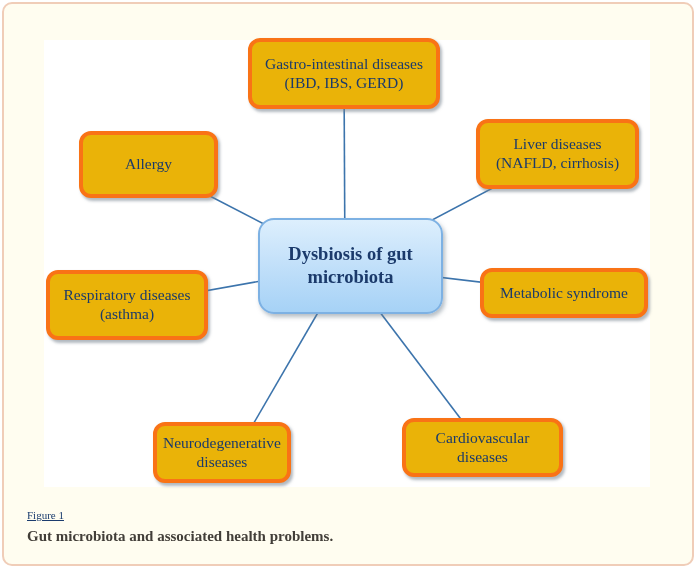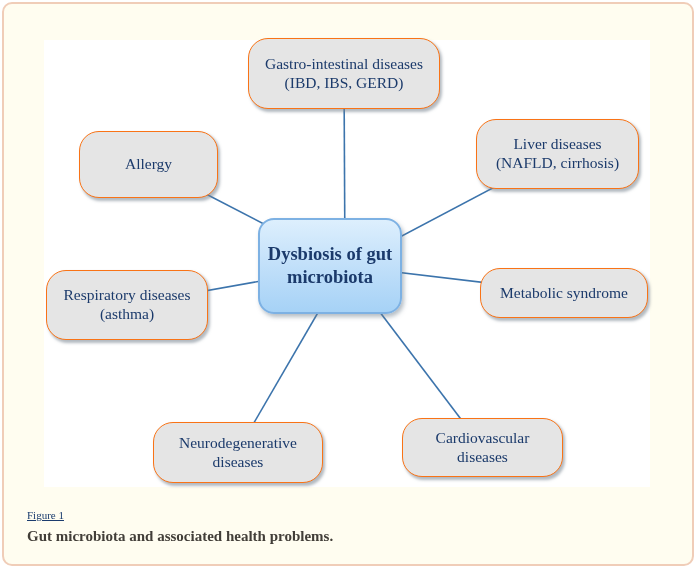--- a/index.html
+++ b/index.html
@@ -32,37 +32,37 @@
     pointer-events: none;
   }
   .node {
     position: absolute;
     display: flex;
     align-items: center;
     justify-content: center;
     text-align: center;
     box-sizing: border-box;
     padding: 3px 7px;
-    background: #e5e5e5;
-    border: 1px solid #f97316;
-    border-radius: 20px;
+    background: #eab308;
+    border: 4px solid #f97316;
+    border-radius: 12px;
     box-shadow: 2px 2.5px 3px rgba(115, 128, 140, 0.55);
     color: #1b3a6b;
     font-size: 15.5px;
     line-height: 1.22;
   }
   .node-gastro      { left: 248px; top: 38px;  width: 192px; height: 71px; }
   .node-allergy     { left: 79px;  top: 131px; width: 139px; height: 67px; }
   .node-liver       { left: 476px; top: 119px; width: 163px; height: 70px; }
   .node-metabolic   { left: 480px; top: 268px; width: 168px; height: 50px; padding: 2px 16px; }
   .node-respiratory { left: 46px;  top: 270px; width: 162px; height: 70px; padding: 3px 12px; }
-  .node-neuro       { left: 153px; top: 422px; width: 170px; height: 61px; }
+  .node-neuro       { left: 153px; top: 422px; width: 138px; height: 61px; }
   .node-cardio      { left: 402px; top: 418px; width: 161px; height: 59px; }
   .node-center {
-    left: 258px; top: 218px; width: 144px; height: 96px;
+    left: 258px; top: 218px; width: 185px; height: 96px;
     background: linear-gradient(180deg, #ddeffd 0%, #c4e1fa 45%, #a6d2f6 100%);
     border: 2px solid #7db1e3;
     border-radius: 16px;
     font-weight: bold;
     font-size: 18.5px;
     line-height: 1.25;
     box-shadow: 2px 3px 4px rgba(110, 125, 140, 0.5);
   }
   .caption-block {
     position: absolute;

